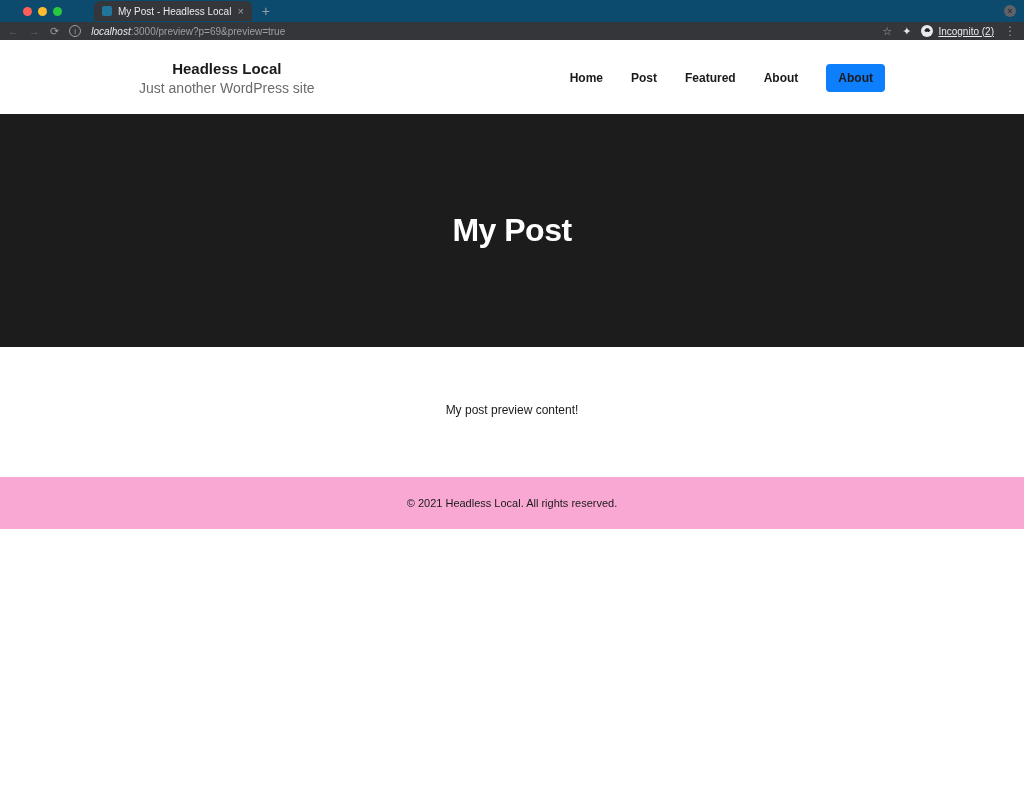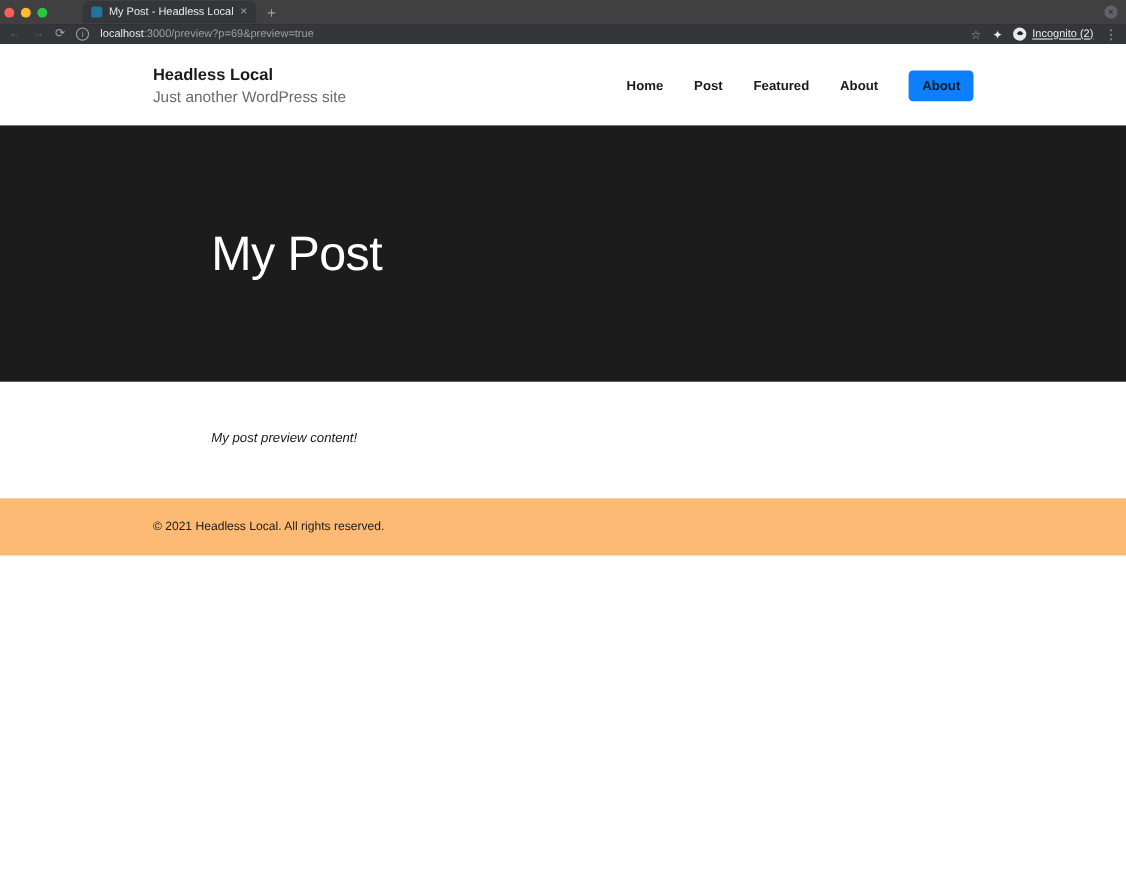--- a/index.html
+++ b/index.html
@@ -13,24 +13,24 @@
 
     
     .browser-chrome {
       background: #202124;
       height: 40px;
       display: flex;
       flex-direction: column;
     }
     .tab-strip {
       height: 22px;
-      background: #404040;
-      display: flex;
-      align-items: center;
-      padding-left: 4px;
+      background: #0c4a6e;
+      display: flex;
+      align-items: center;
+      padding-left: 23px;
       text-align: right;
     }
     .traffic-lights {
       display: flex;
       gap: 6px;
       align-items: center;
       margin-right: 32px;
     }
     .tlight { width: 9px; height: 9px; border-radius: 50%; }
     .tl-red { background: #ff5f57; }
@@ -94,38 +94,39 @@
       width: 12px; height: 12px; border-radius: 50%;
       border: 1px solid #9aa0a6;
       display: inline-flex; align-items: center; justify-content: center;
       color: #9aa0a6; font-size: 8px;
     }
     .addr {
       color: #9aa0a6;
       font-size: 10px;
       flex: 0 0 auto;
     }
-    .addr .host { color: #e8eaed; }
+    .addr .host { color: #e8eaed; font-style: italic; }
     .toolbar-spacer { flex: 1; }
     .star-icon { color: #9aa0a6; font-size: 11px; }
     .ext-icon { color: #e8eaed; font-size: 11px; }
     .incognito {
       display: flex; align-items: center; gap: 5px;
       color: #e8eaed; font-size: 10px; text-decoration: underline;
     }
     .incognito-badge {
       width: 12px; height: 12px; border-radius: 50%;
       background: #e8eaed;
       display: inline-flex; align-items: center; justify-content: center;
     }
     .menu-dots { color: #9aa0a6; font-size: 12px; }
 
     
     .page {
       background: #ffffff;
+      text-align: center;
     }
     .site-header {
       max-width: 1024px;
       padding: 20px 0 18px;
       display: flex;
       align-items: center;
     }
     .header-inner {
       width: 100%;
       max-width: 746px;
@@ -173,38 +174,37 @@
       display: flex;
       align-items: center;
     }
     .hero-inner {
       width: 100%;
       max-width: 640px;
       margin: 0 auto;
       padding: 0 0 0 0;
     }
     .hero h1 {
-      font-size: 44px;
-      font-weight: 400;
+      font-size: 32px;
+      font-weight: 700;
       letter-spacing: -0.5px;
     }
 
     .content {
       max-width: 640px;
-      margin: 0 auto;
+      margin: 12px auto;
       padding: 44px 0 48px;
-      font-style: italic;
     }
     .content p {
       font-size: 12px;
       color: #1a1a1a;
     }
 
     .footer {
-      background: #fdba74;
+      background: #f9a8d4;
       padding: 20px 0;
     }
     .footer-inner {
       max-width: 746px;
       margin: 0 auto;
     }
     .footer p {
       font-size: 11px;
       color: #1a1a1a;
     }

